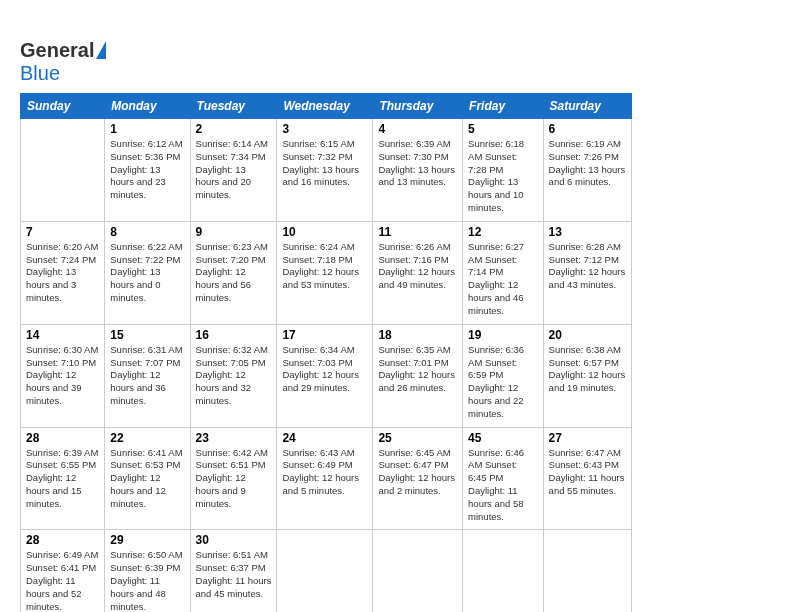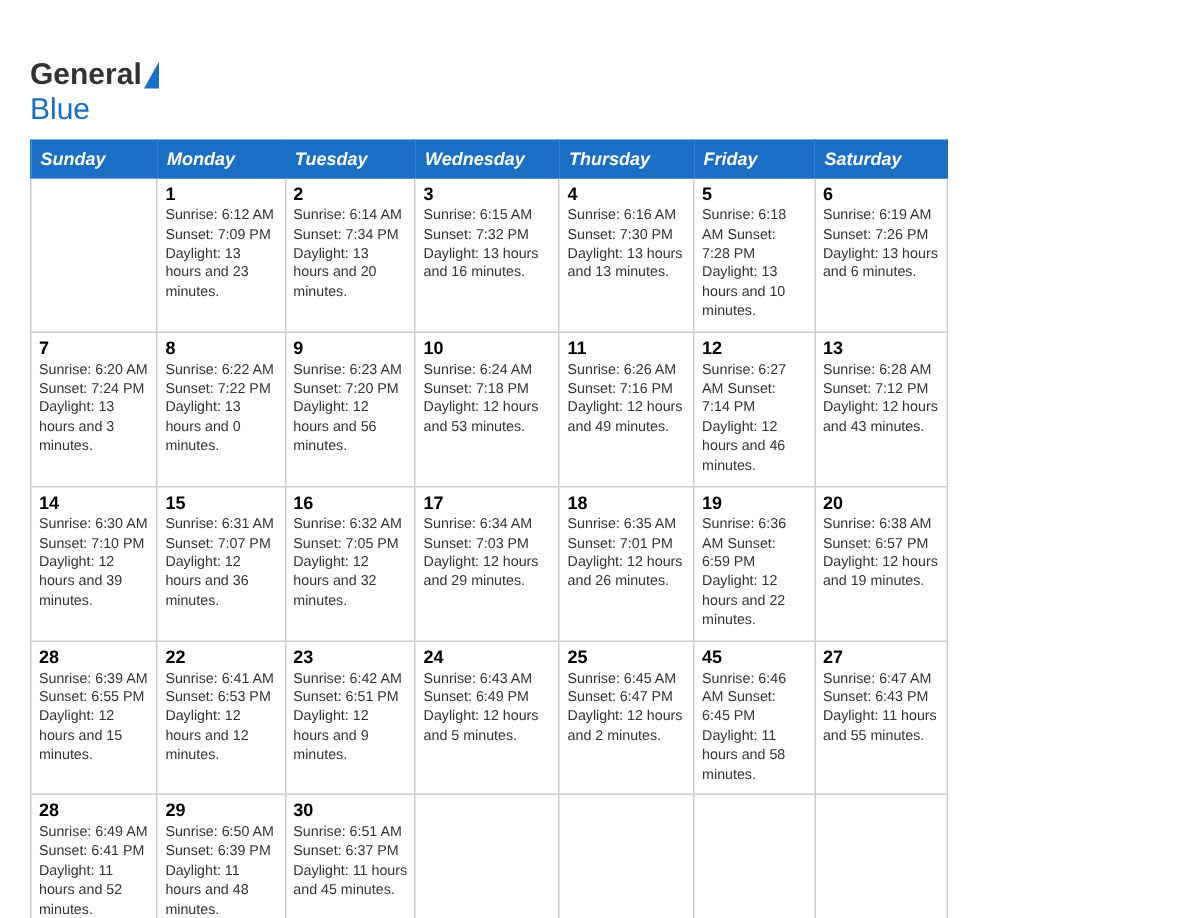--- a/index.html
+++ b/index.html
@@ -129,38 +129,38 @@
           <th>Friday</th>
           <th>Saturday</th>
         </tr>
     </thead>
     <tbody id="calendar-body">
     <tr>
           <td class="empty-cell"></td>
           <td>
             <span class="day-number">1</span>
             <div class="day-info">Sunrise: 6:12 AM
-Sunset: 7:09 PM
+Sunset: 5:36 PM
 Daylight: 13 hours and 23 minutes.</div>
           </td>
           <td>
             <span class="day-number">2</span>
             <div class="day-info">Sunrise: 6:14 AM
 Sunset: 7:34 PM
 Daylight: 13 hours and 20 minutes.</div>
           </td>
           <td>
             <span class="day-number">3</span>
             <div class="day-info">Sunrise: 6:15 AM
 Sunset: 7:32 PM
 Daylight: 13 hours and 16 minutes.</div>
           </td>
           <td>
             <span class="day-number">4</span>
-            <div class="day-info">Sunrise: 6:16 AM
+            <div class="day-info">Sunrise: 6:39 AM
 Sunset: 7:30 PM
 Daylight: 13 hours and 13 minutes.</div>
           </td>
           <td>
             <span class="day-number">5</span>
             <div class="day-info">Sunrise: 6:18 AM
 Sunset: 7:28 PM
 Daylight: 13 hours and 10 minutes.</div>
           </td>
           <td>

